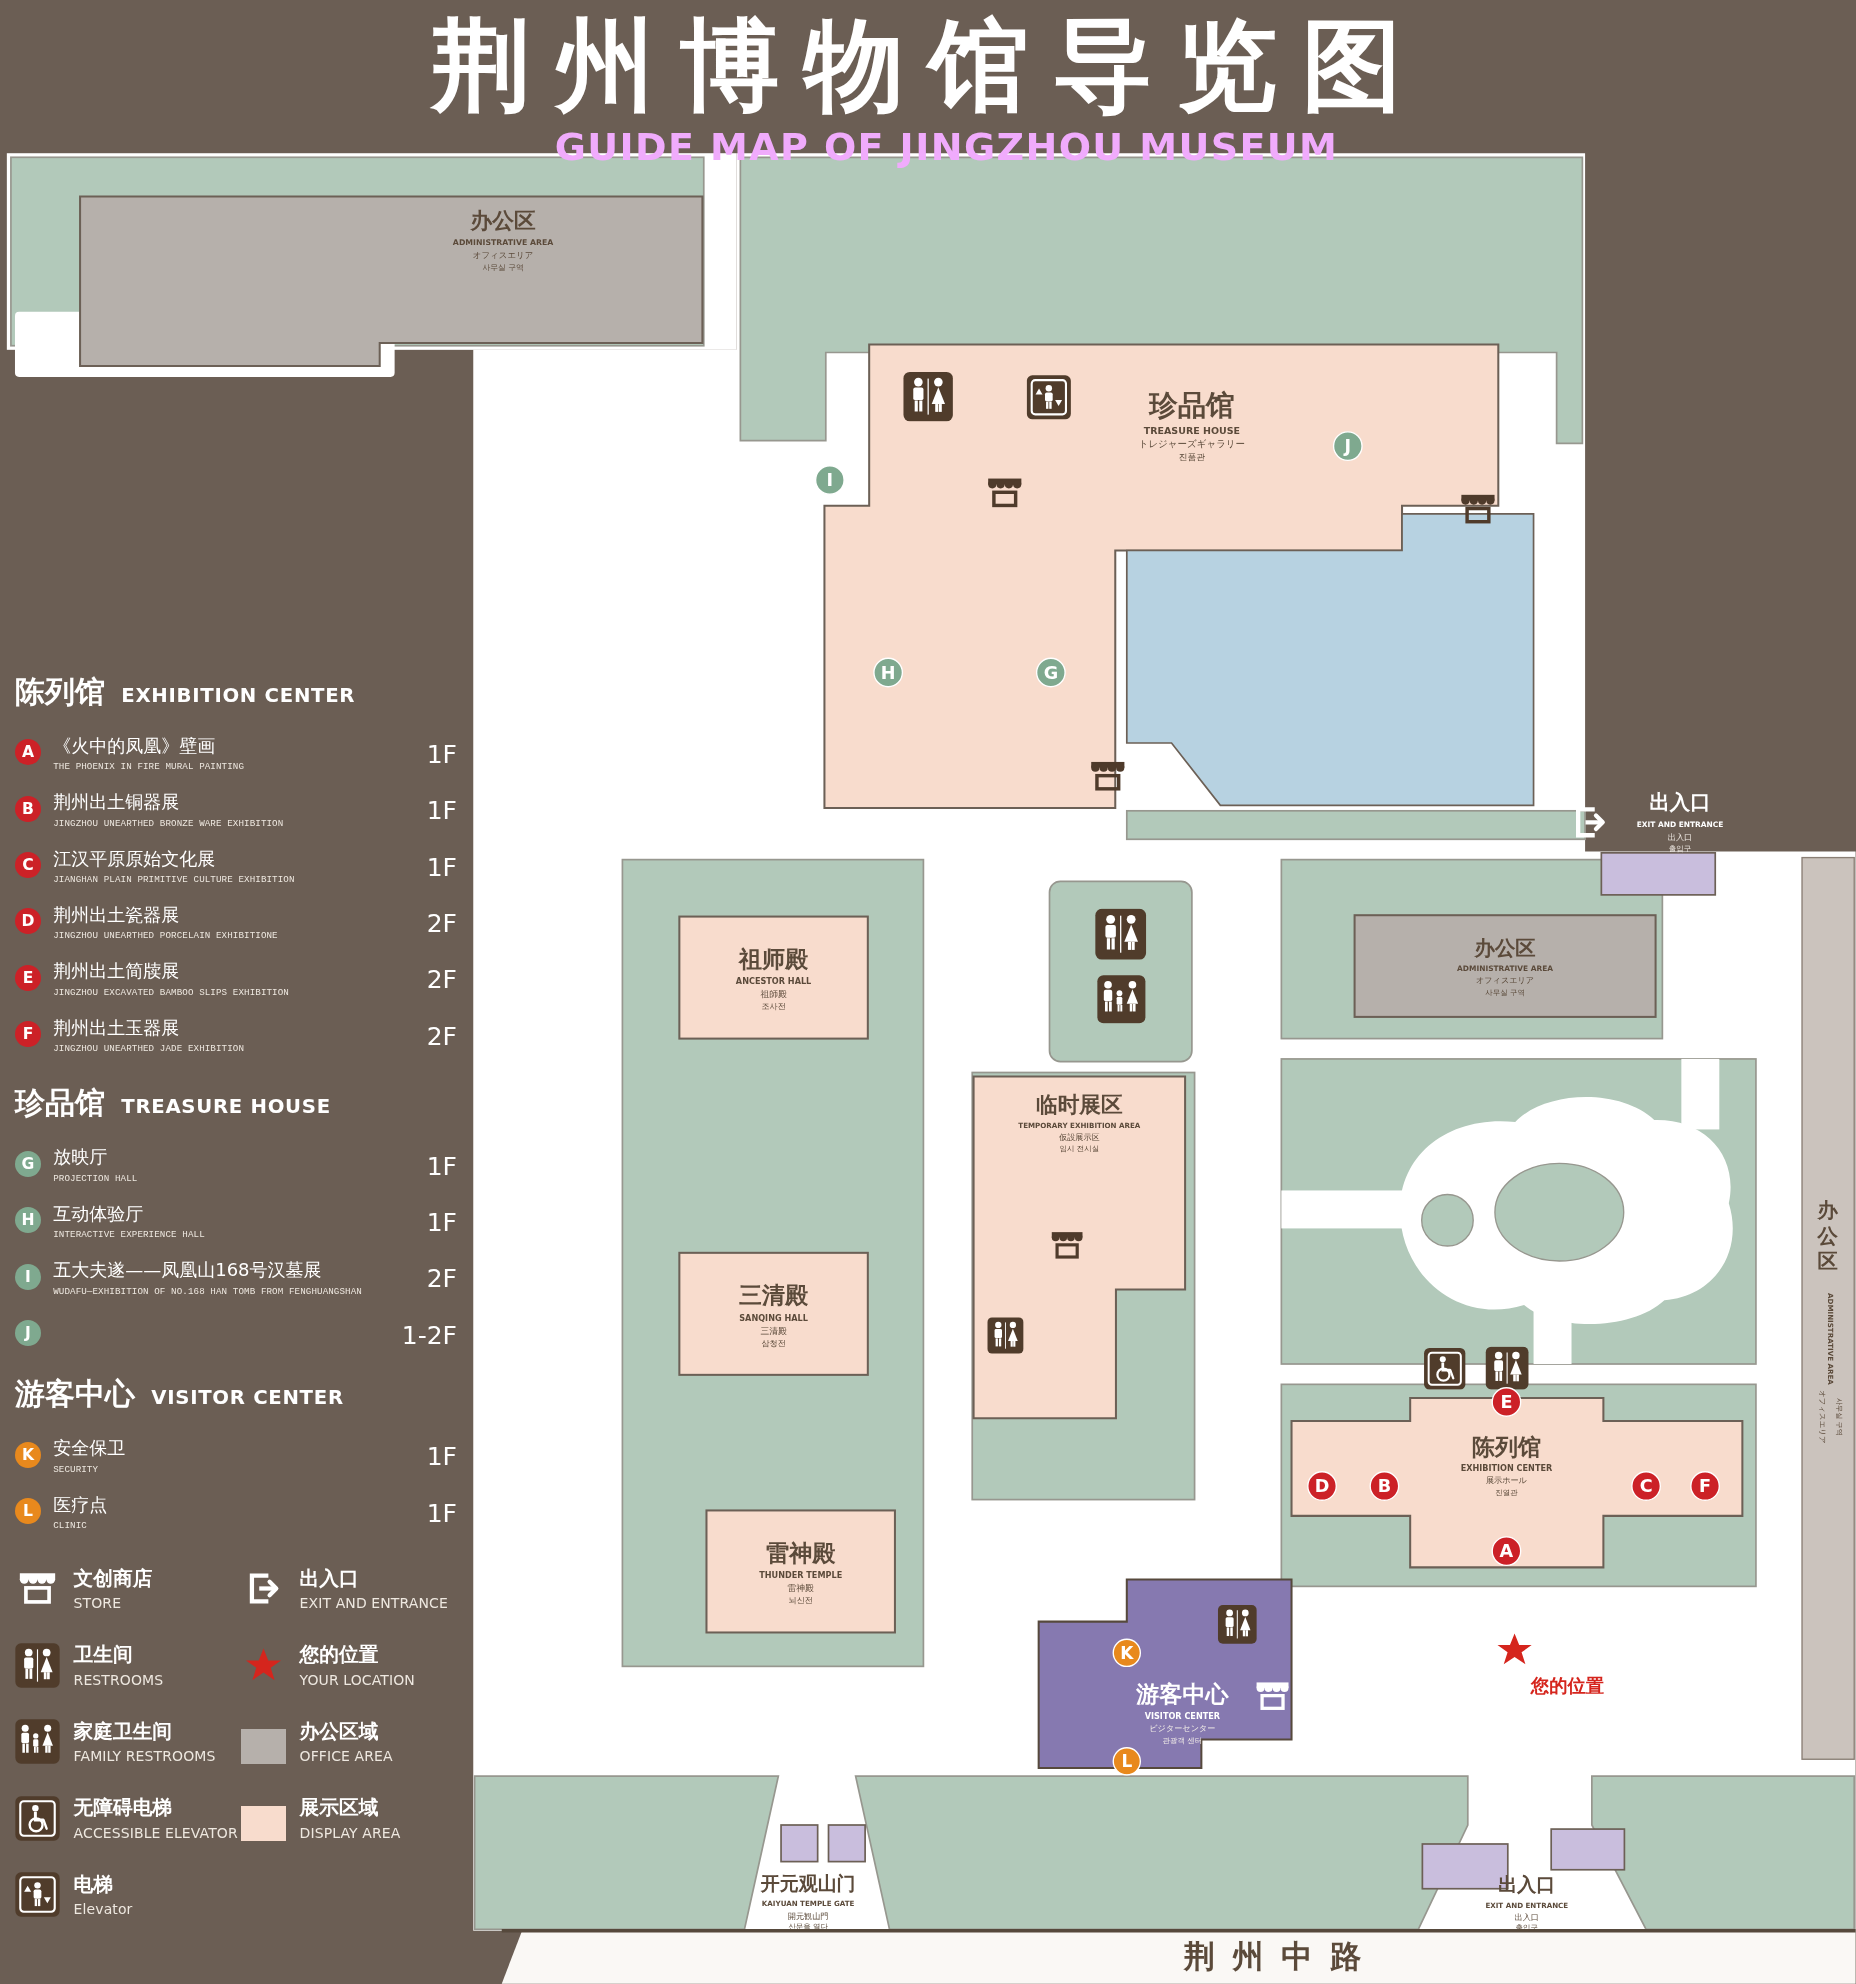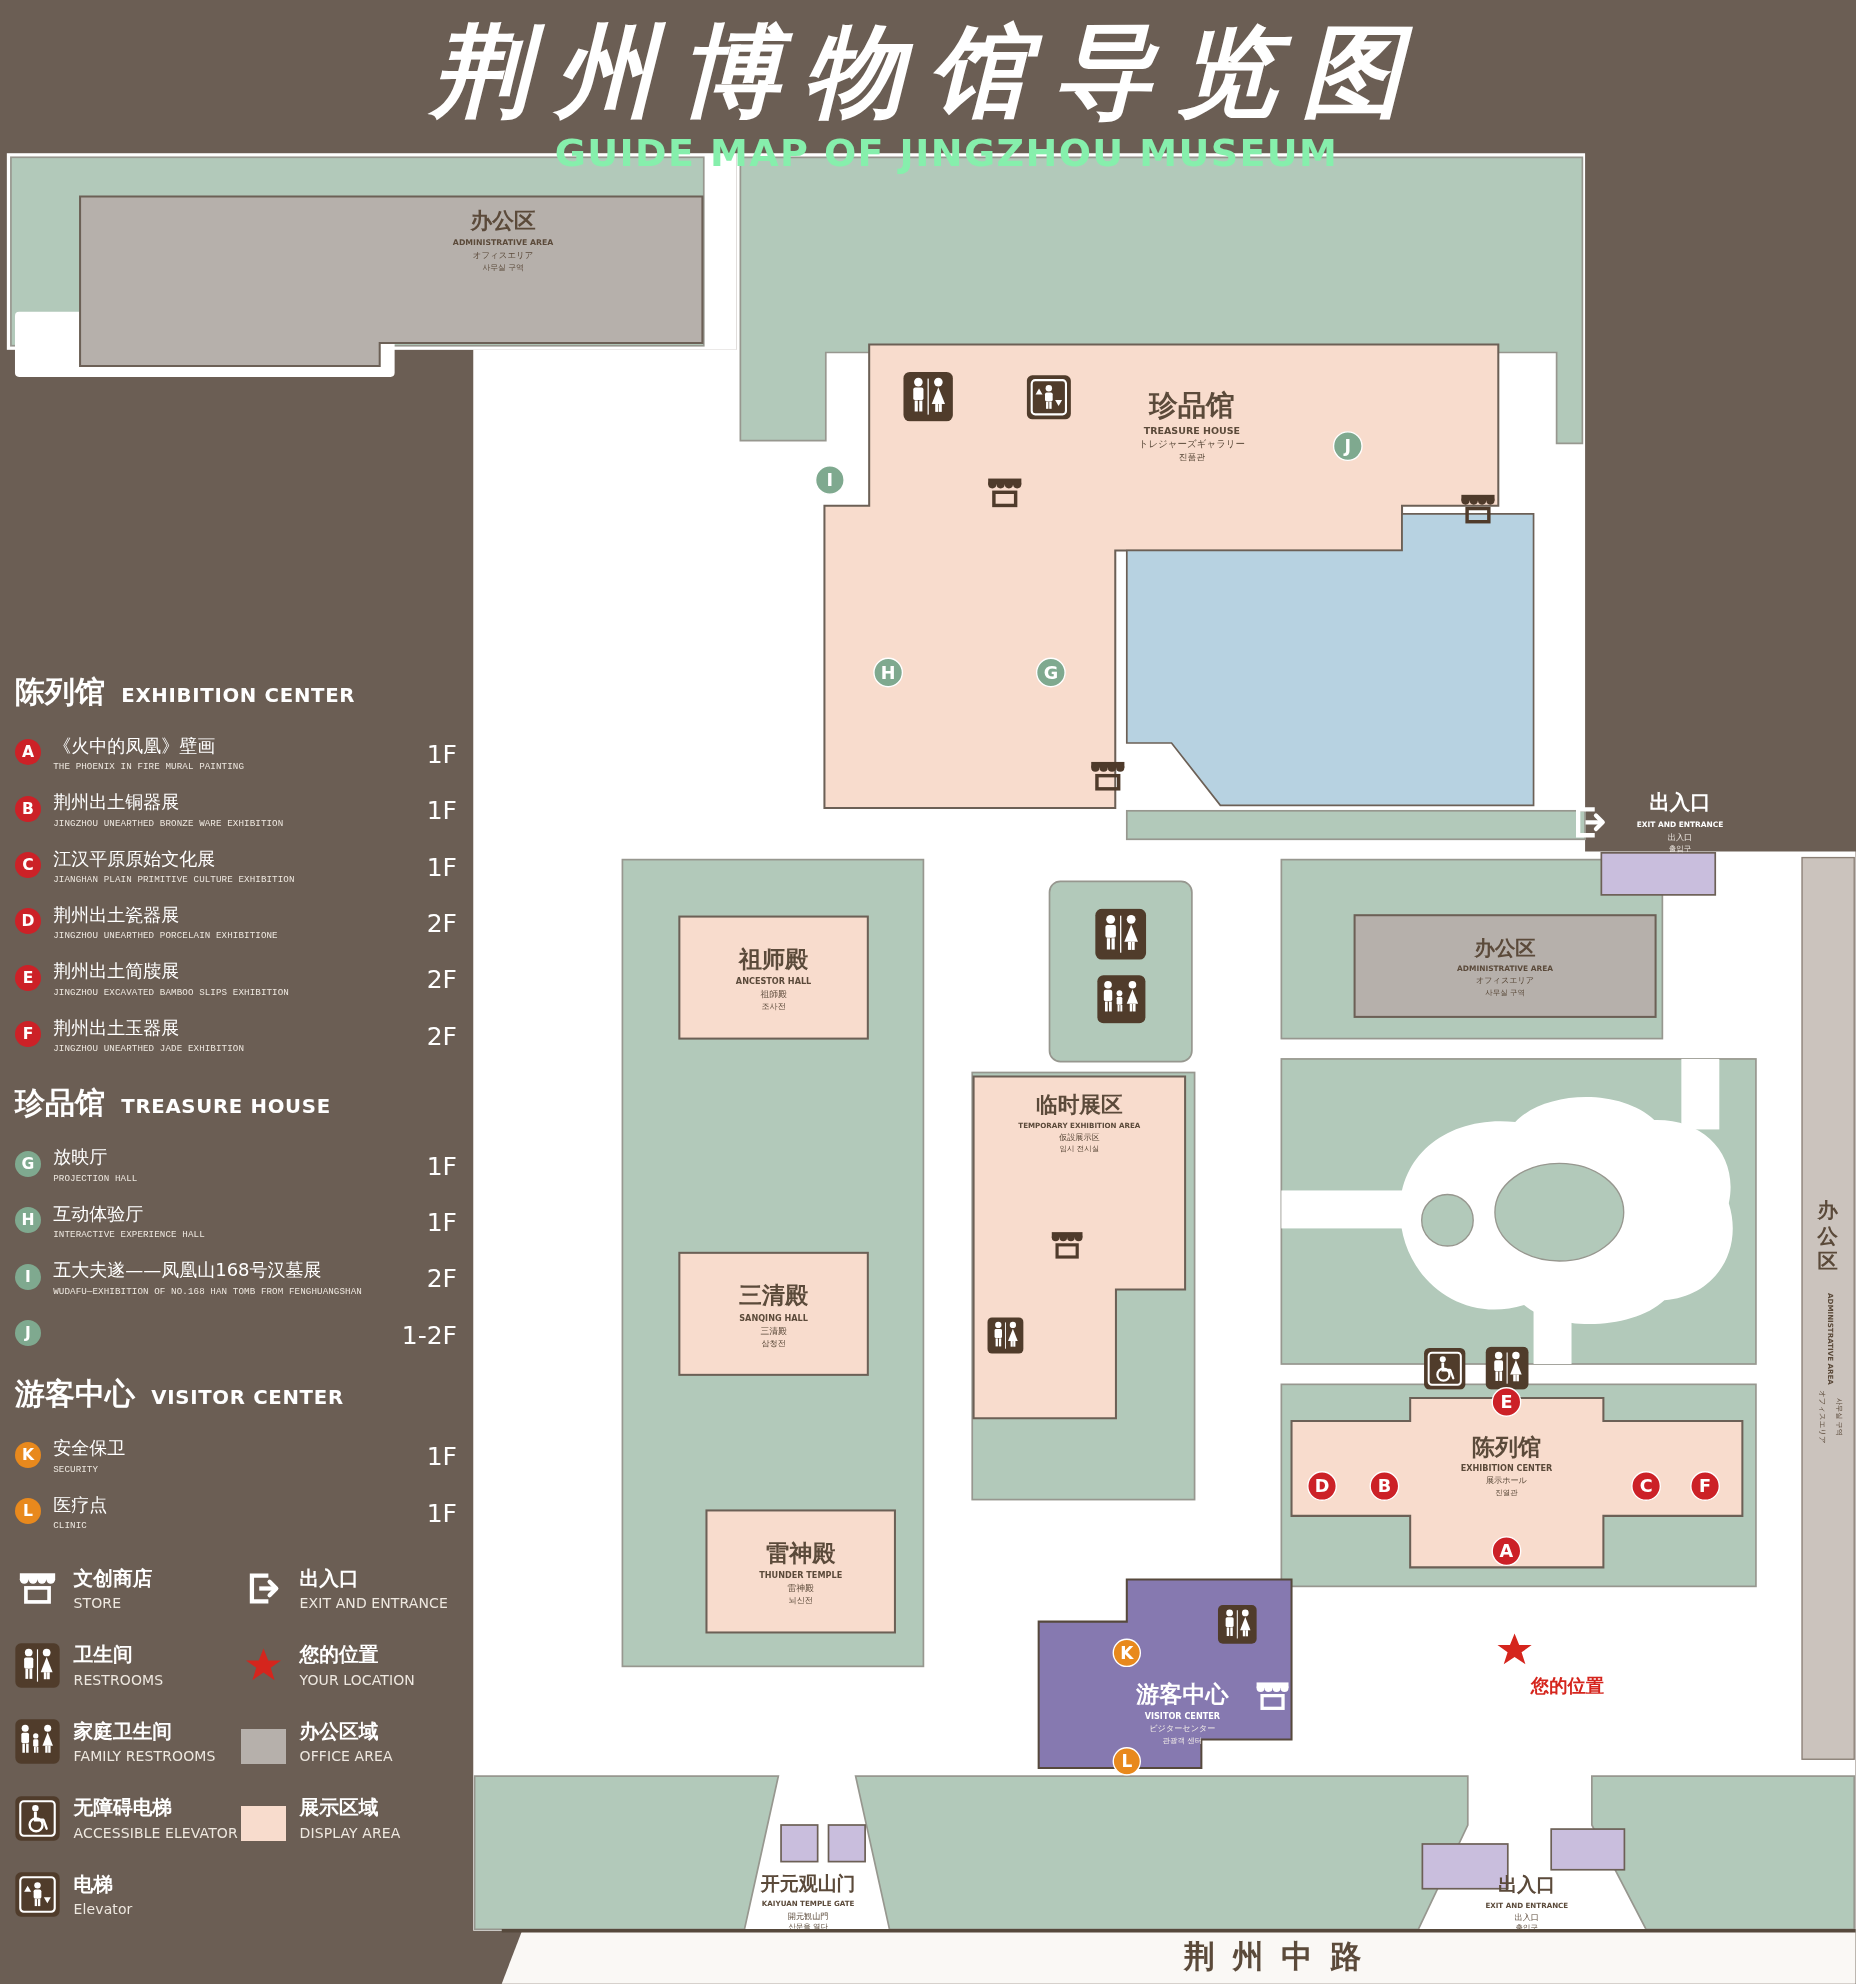--- a/index.html
+++ b/index.html
@@ -1,20 +1,20 @@
 <!DOCTYPE html>
 <html style="font-size:11px"><head>
 <meta charset="utf-8">
 <style>
   html,body{margin:0;padding:0;}
   body{width:1857px;height:1985px;position:relative;background:#6b5e54;font-family:"DejaVu Sans",sans-serif;overflow:hidden;}
   .map-svg{position:absolute;left:0;top:0;}
   header{position:absolute;left:0;top:0;width:100%;text-align:center;color:#fff;z-index:5;}
-  .title-zh{font-size:100px;font-weight:bold;letter-spacing:24.4px;line-height:1.04;margin-top:20px;font-style:italic;}
-  .title-en{font-size:38px;font-weight:bold;letter-spacing:1.4px;color:#86efac;margin-top:6.8px;padding-left:36px;}
+  .title-zh{font-size:100px;font-weight:bold;letter-spacing:24.4px;line-height:1.04;margin-top:14px;}
+  .title-en{font-size:38px;font-weight:bold;letter-spacing:1.4px;color:#f0abfc;margin-top:6.8px;padding-left:36px;}
   .legend{position:absolute;left:15px;top:672px;width:442px;color:#fff;z-index:6;}
   .lg-section{margin-top:28.5px;}
   .lg-section:first-of-type{margin-top:0;}
   .lg-head{display:flex;align-items:baseline;gap:16.3px;margin:0 0 23px 0;}
   .lg-head .z{font-size:30px;font-weight:bold;}
   .lg-head .e{font-size:19.7px;font-weight:bold;letter-spacing:0.7px;}
   .lg-item{display:flex;gap:12.2px;margin-bottom:19px;padding-right:65px;position:relative;}
   .lg-badge{width:26px;height:26px;border-radius:50%;flex:none;display:flex;align-items:center;justify-content:center;font-size:15.6px;font-weight:bold;margin-top:3.4px;color:#fff;}
   .b-red{background:#cc2127}.b-green{background:#7fa98f}.b-orange{background:#e8891d}
   .lg-zh{font-size:18px;line-height:1.15;}

